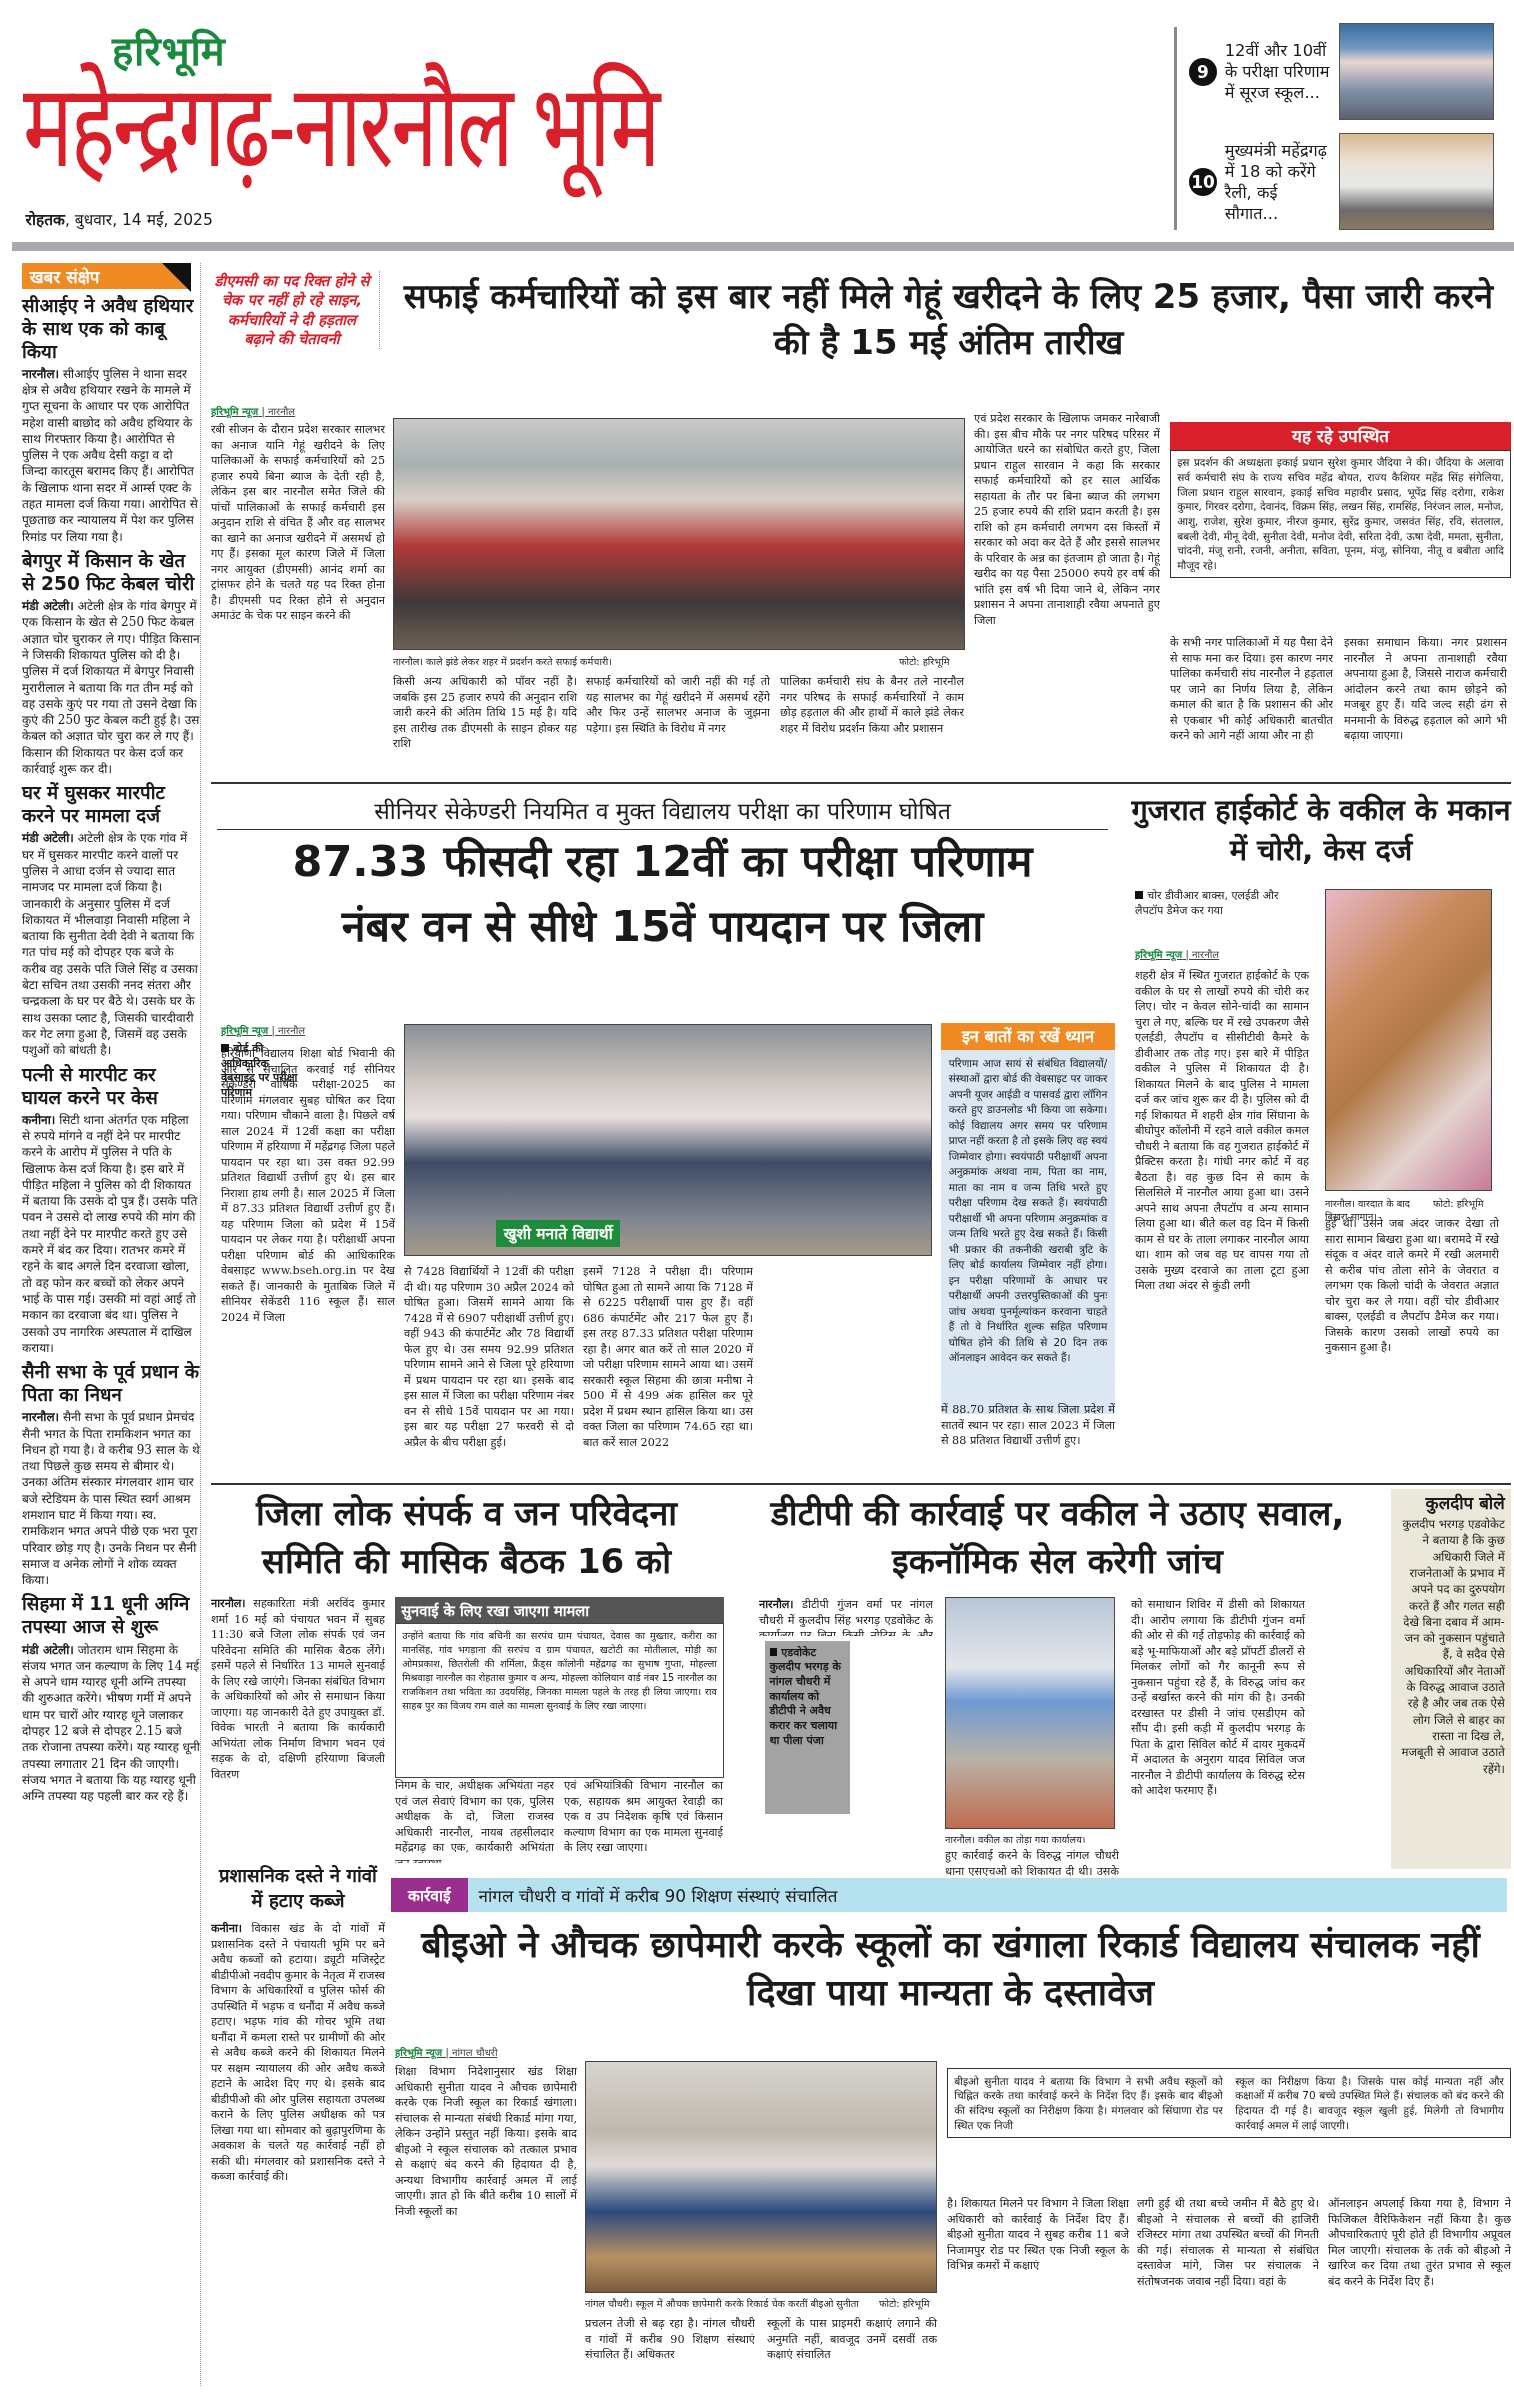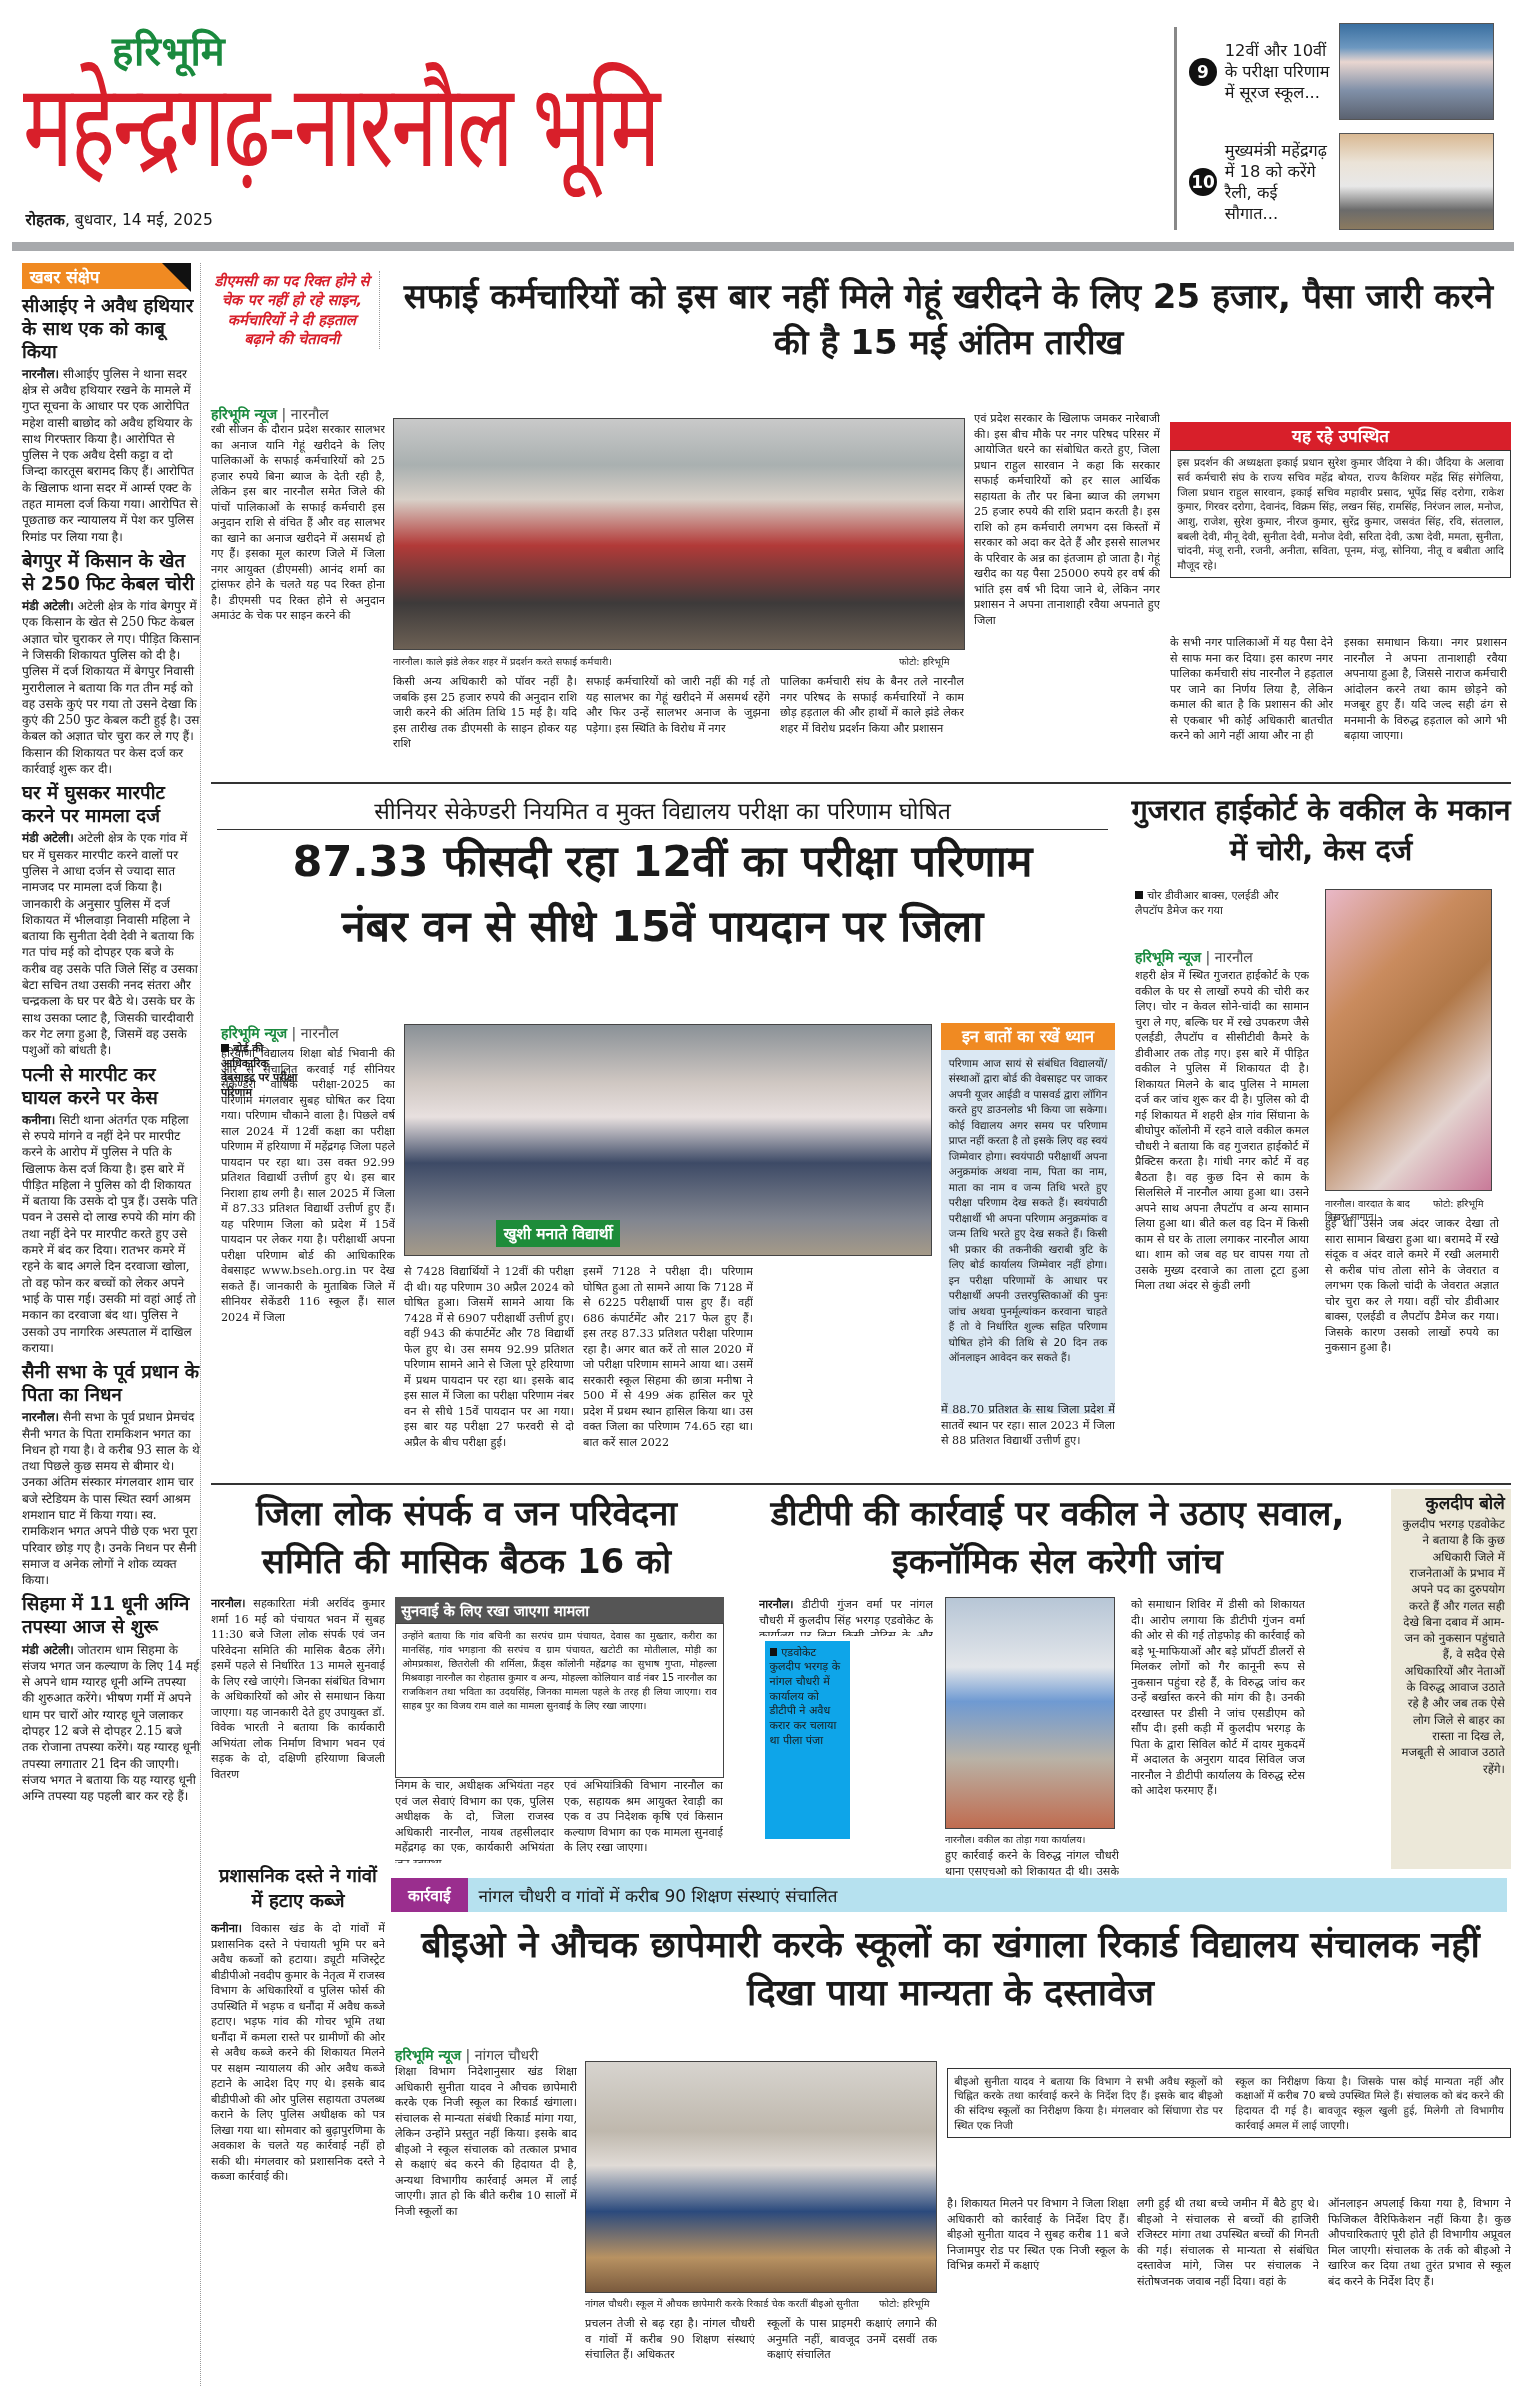--- a/index.html
+++ b/index.html
@@ -21,21 +21,21 @@
   .col-left { left: 22px; top: 263px; width: 178px; }
   .col-divider { left: 200px; top: 263px; width: 1.5px; height: 2123px; border-left: 1.5px dotted #999; }
   .brief-tag { background: #f08a22; color: #fff; font-weight: bold; font-size: 17px; padding: 1.5px 7.7px; position: relative; width: 167px; margin-bottom: 4.6px; }
   .brief-tag:after { content: ""; position: absolute; right: -1.5px; top: 0; border-top: 29px solid #111; border-left: 29px solid transparent; }
   .brief-head { font-weight: bold; font-size: 18.6px; line-height: 23px; margin-top: 4px; margin-bottom: 3.1px; }
   .brief-body { font-size: 12px; line-height: 16.3px; font-family: "DejaVu Serif", serif; }
   .brief-body b { font-weight: bold; }
 
   .side-red { left: 211px; top: 271px; width: 169px; color: #d81f2a; font-style: italic; font-size: 14.7px; line-height: 19.4px; text-align: center; font-weight: bold; border-right: 1.5px dotted #999; padding-right: 6.2px; }
   .lead-head { left: 387px; top: 273px; width: 1123px; font-weight: bold; font-size: 34px; line-height: 46px; text-align: center; }
-  .byline { font-size: 14px; color: #444; }
+  .byline { font-size: 10px; color: #444; text-decoration: underline; }
   .byline b { color: #1a8a3e; }
   .body-col { font-size: 11.2px; line-height: 15.5px; text-align: justify; font-family: "DejaVu Serif", serif; }
   .photo-protest { background: linear-gradient(180deg, #c9c9c9 0%, #a9b0b0 20%, #d8d0c8 35%, #b23a38 55%, #3d3a3a 80%, #6d6155 100%); border: 0.8px solid #444; }
   .caption { font-size: 9.7px; color: #222; }
   .redbox-head { background: #d81f2a; color: #fff; font-weight: bold; font-size: 17px; text-align: center; padding: 2.3px 0; position: relative; }
   .redbox-head:after { content: ""; position: absolute; right: 0; top: 0; border-top: 28px solid #fff; border-left: 39px solid transparent; opacity: 0.0; }
   .redbox-body { border: 0.8px solid #333; padding: 4.6px 6.2px; font-size: 10.5px; line-height: 14.7px; text-align: justify; }
 
   .hrule { height: 1.5px; background: #333; }
   .mid-kicker { left: 217px; top: 794px; width: 891px; text-align: center; font-size: 23px; border-bottom: 0.8px solid #333; padding-bottom: 3.1px; }
@@ -166,21 +166,21 @@
 <div class="abs body-col" style="left:395px;top:1778px;width:159px;height:85px;overflow:hidden">निगम के चार, अधीक्षक अभियंता नहर एवं जल सेवाएं विभाग का एक, पुलिस अधीक्षक के दो, जिला राजस्व अधिकारी नारनौल, नायब तहसीलदार महेंद्रगढ़ का एक, कार्यकारी अभियंता जन स्वास्थ्य</div>
 <div class="abs body-col" style="left:564px;top:1778px;width:159px;height:85px;overflow:hidden">एवं अभियांत्रिकी विभाग नारनौल का एक, सहायक श्रम आयुक्त रेवाड़ी का एक व उप निदेशक कृषि एवं किसान कल्याण विभाग का एक मामला सुनवाई के लिए रखा जाएगा।</div>
 
 <div class="abs" style="left:211px;top:1863px;width:174px;text-align:center">
     <div class="sub-head">प्रशासनिक दस्ते ने गांवों में हटाए कब्जे</div>
   </div>
 <div class="abs body-col" style="left:211px;top:1921px;width:174px;height:465px;overflow:hidden"><b>कनीना।</b> <span>विकास खंड के दो गांवों में प्रशासनिक दस्ते ने पंचायती भूमि पर बने अवैध कब्जों को हटाया। ड्यूटी मजिस्ट्रेट बीडीपीओ नवदीप कुमार के नेतृत्व में राजस्व विभाग के अधिकारियों व पुलिस फोर्स की उपस्थिति में भड़फ व धनौंदा में अवैध कब्जे हटाए। भड़फ गांव की गोचर भूमि तथा धनौंदा में कमला रास्ते पर ग्रामीणों की ओर से अवैध कब्जे करने की शिकायत मिलने पर सक्षम न्यायालय की ओर अवैध कब्जे हटाने के आदेश दिए गए थे। इसके बाद बीडीपीओ की ओर पुलिस सहायता उपलब्ध कराने के लिए पुलिस अधीक्षक को पत्र लिखा गया था। सोमवार को बुढ़ापुरणिमा के अवकाश के चलते यह कार्रवाई नहीं हो सकी थी। मंगलवार को प्रशासनिक दस्ते ने कब्जा कार्रवाई की।</span></div>
 
 <div class="abs bottom-head" style="left:732px;top:1489px;width:651px">डीटीपी की कार्रवाई पर वकील ने उठाए सवाल, इकनॉमिक सेल करेगी जांच</div>
 <div class="abs body-col" style="left:759px;top:1597px;width:174px;height:39px;overflow:hidden"><b>नारनौल।</b> <span>डीटीपी गुंजन वर्मा पर नांगल चौधरी में कुलदीप सिंह भरगड़ एडवोकेट के कार्यालय पर बिना किसी नोटिस के और बिना सूचना किए तोड़-फोड़ करने का आरोप लगाया है। एडवोकेट ने डीटीपी के विरुद्ध राजनीतिक दबाव और षड्यंत्र के तहत बिना नोटिस के राजनीतिक दबाव के कारण पद का दुरुपयोग करने</span></div>
-<div class="abs" style="left:765px;top:1641px;width:85px;background:#0ea5e9;padding:4.6px;font-size:11px;line-height:14.7px;font-weight:normal;height:198px"><span class="sq" style="display:inline-block;width:7.7px;height:7.7px;background:#111;margin-right:3.9px"></span><span>एडवोकेट कुलदीप भरगड़ के नांगल चौधरी में कार्यालय को डीटीपी ने अवैध करार कर चलाया था पीला पंजा</span></div>
+<div class="abs" style="left:765px;top:1641px;width:85px;background:#a3a3a3;padding:4.6px;font-size:11px;line-height:14.7px;font-weight:bold;height:173px"><span class="sq" style="display:inline-block;width:7.7px;height:7.7px;background:#111;margin-right:3.9px"></span><span>एडवोकेट कुलदीप भरगड़ के नांगल चौधरी में कार्यालय को डीटीपी ने अवैध करार कर चलाया था पीला पंजा</span></div>
 <div class="abs photo-building" style="left:945px;top:1597px;width:170px;height:232px"></div>
 <div class="abs caption" style="left:945px;top:1833px;width:170px">नारनौल। वकील का तोड़ा गया कार्यालय।</div>
 <div class="abs body-col" style="left:945px;top:1848px;width:174px;height:31px;overflow:hidden">हुए कार्रवाई करने के विरुद्ध नांगल चौधरी थाना एसएचओ को शिकायत दी थी। उसके बाद एसपी से मिलकर मुकदमा दर्ज करवाने की मांग की थी। जिसकी जांच एसपी ने इकनॉमिक सेल से करवाने के आदेश जारी किए हैं। एडवोकेट कुलदीप सिंह भरगड़ ने 12 मई</div>
 <div class="abs body-col" style="left:1131px;top:1597px;width:174px;height:267px;overflow:hidden">को समाधान शिविर में डीसी को शिकायत दी। आरोप लगाया कि डीटीपी गुंजन वर्मा की ओर से की गई तोड़फोड़ की कार्रवाई को बड़े भू-माफियाओं और बड़े प्रॉपर्टी डीलरों से मिलकर लोगों को गैर कानूनी रूप से नुकसान पहुंचा रहे हैं, के विरुद्ध जांच कर उन्हें बर्खास्त करने की मांग की है। उनकी दरखास्त पर डीसी ने जांच एसडीएम को सौंप दी। इसी कड़ी में कुलदीप भरगड़ के पिता के द्वारा सिविल कोर्ट में दायर मुकदमें में अदालत के अनुराग यादव सिविल जज नारनौल ने डीटीपी कार्यालय के विरुद्ध स्टेस को आदेश फरमाए हैं।</div>
 <div class="abs cream-box" style="left:1391px;top:1489px;width:120px;height:380px;overflow:hidden">
   <div class="h">कुलदीप बोले</div>
   <div>कुलदीप भरगड़ एडवोकेट ने बताया है कि कुछ अधिकारी जिले में राजनेताओं के प्रभाव में अपने पद का दुरुपयोग करते हैं और गलत सही देखे बिना दबाव में आम-जन को नुकसान पहुंचाते हैं, वे सदैव ऐसे अधिकारियों और नेताओं के विरुद्ध आवाज उठाते रहे है और जब तक ऐसे लोग जिले से बाहर का रास्ता ना दिख ले, मजबूती से आवाज उठाते रहेंगे।</div>
 </div>
 
 <div class="abs action-band">

